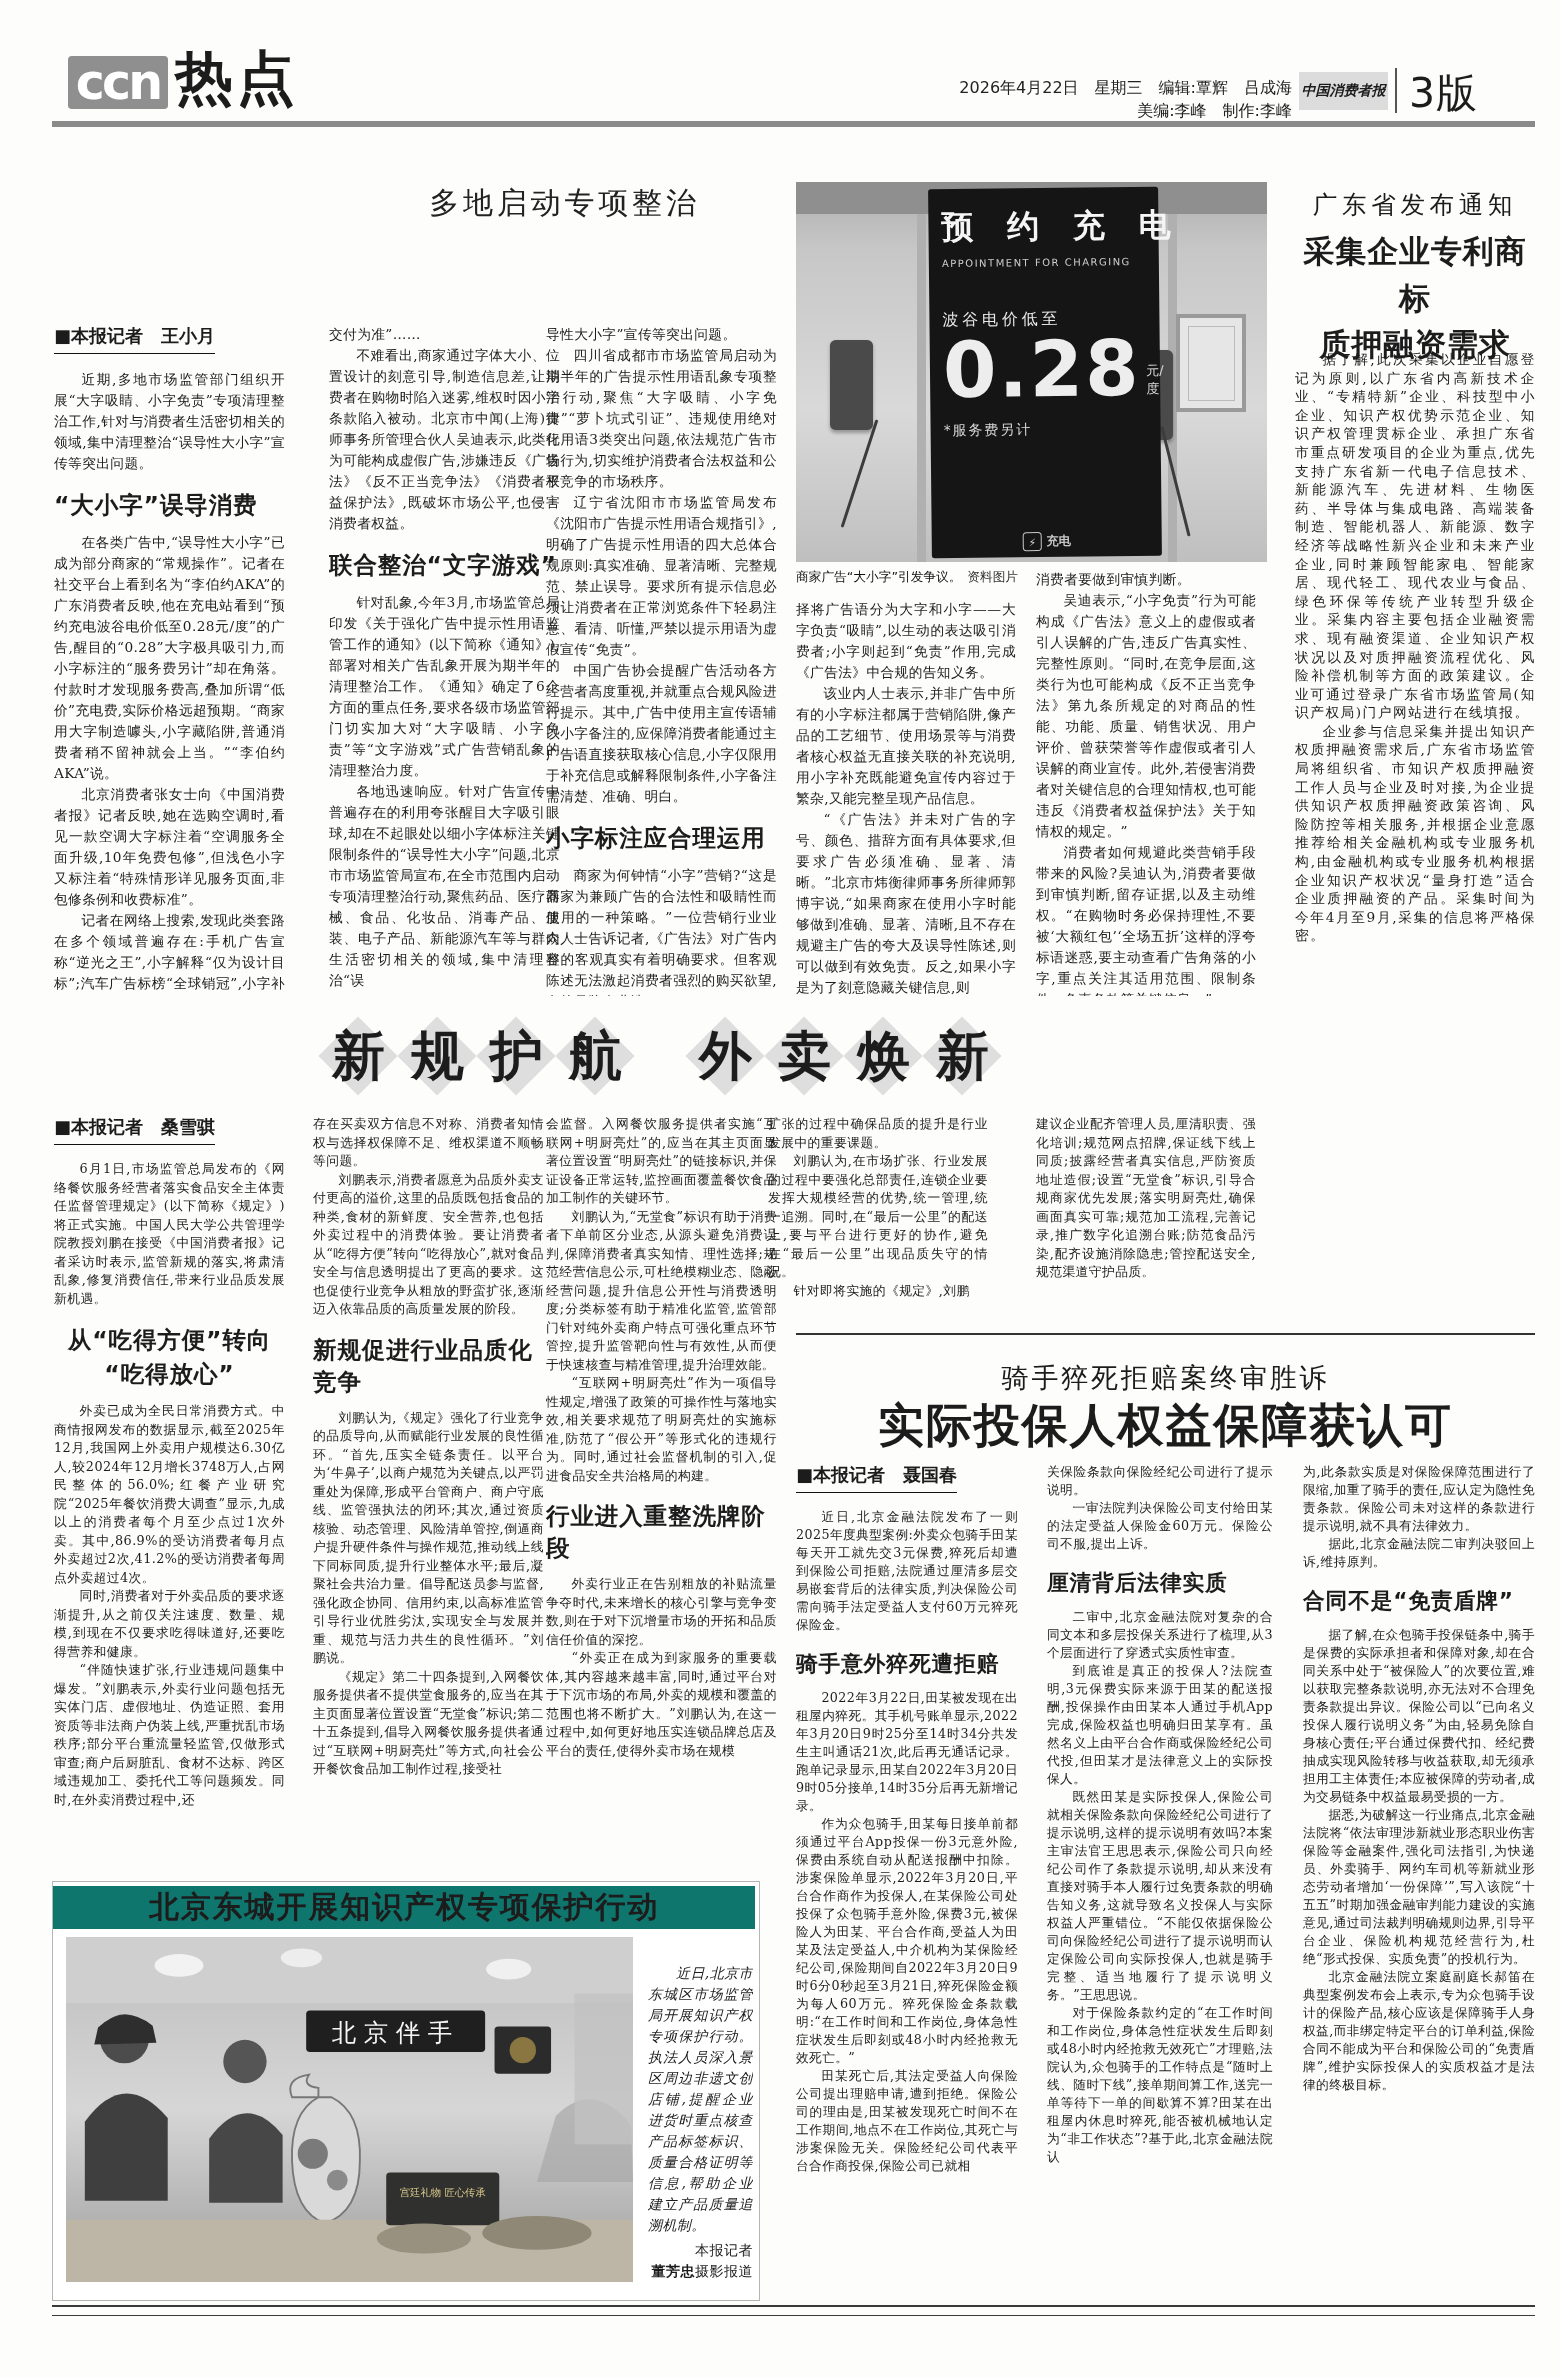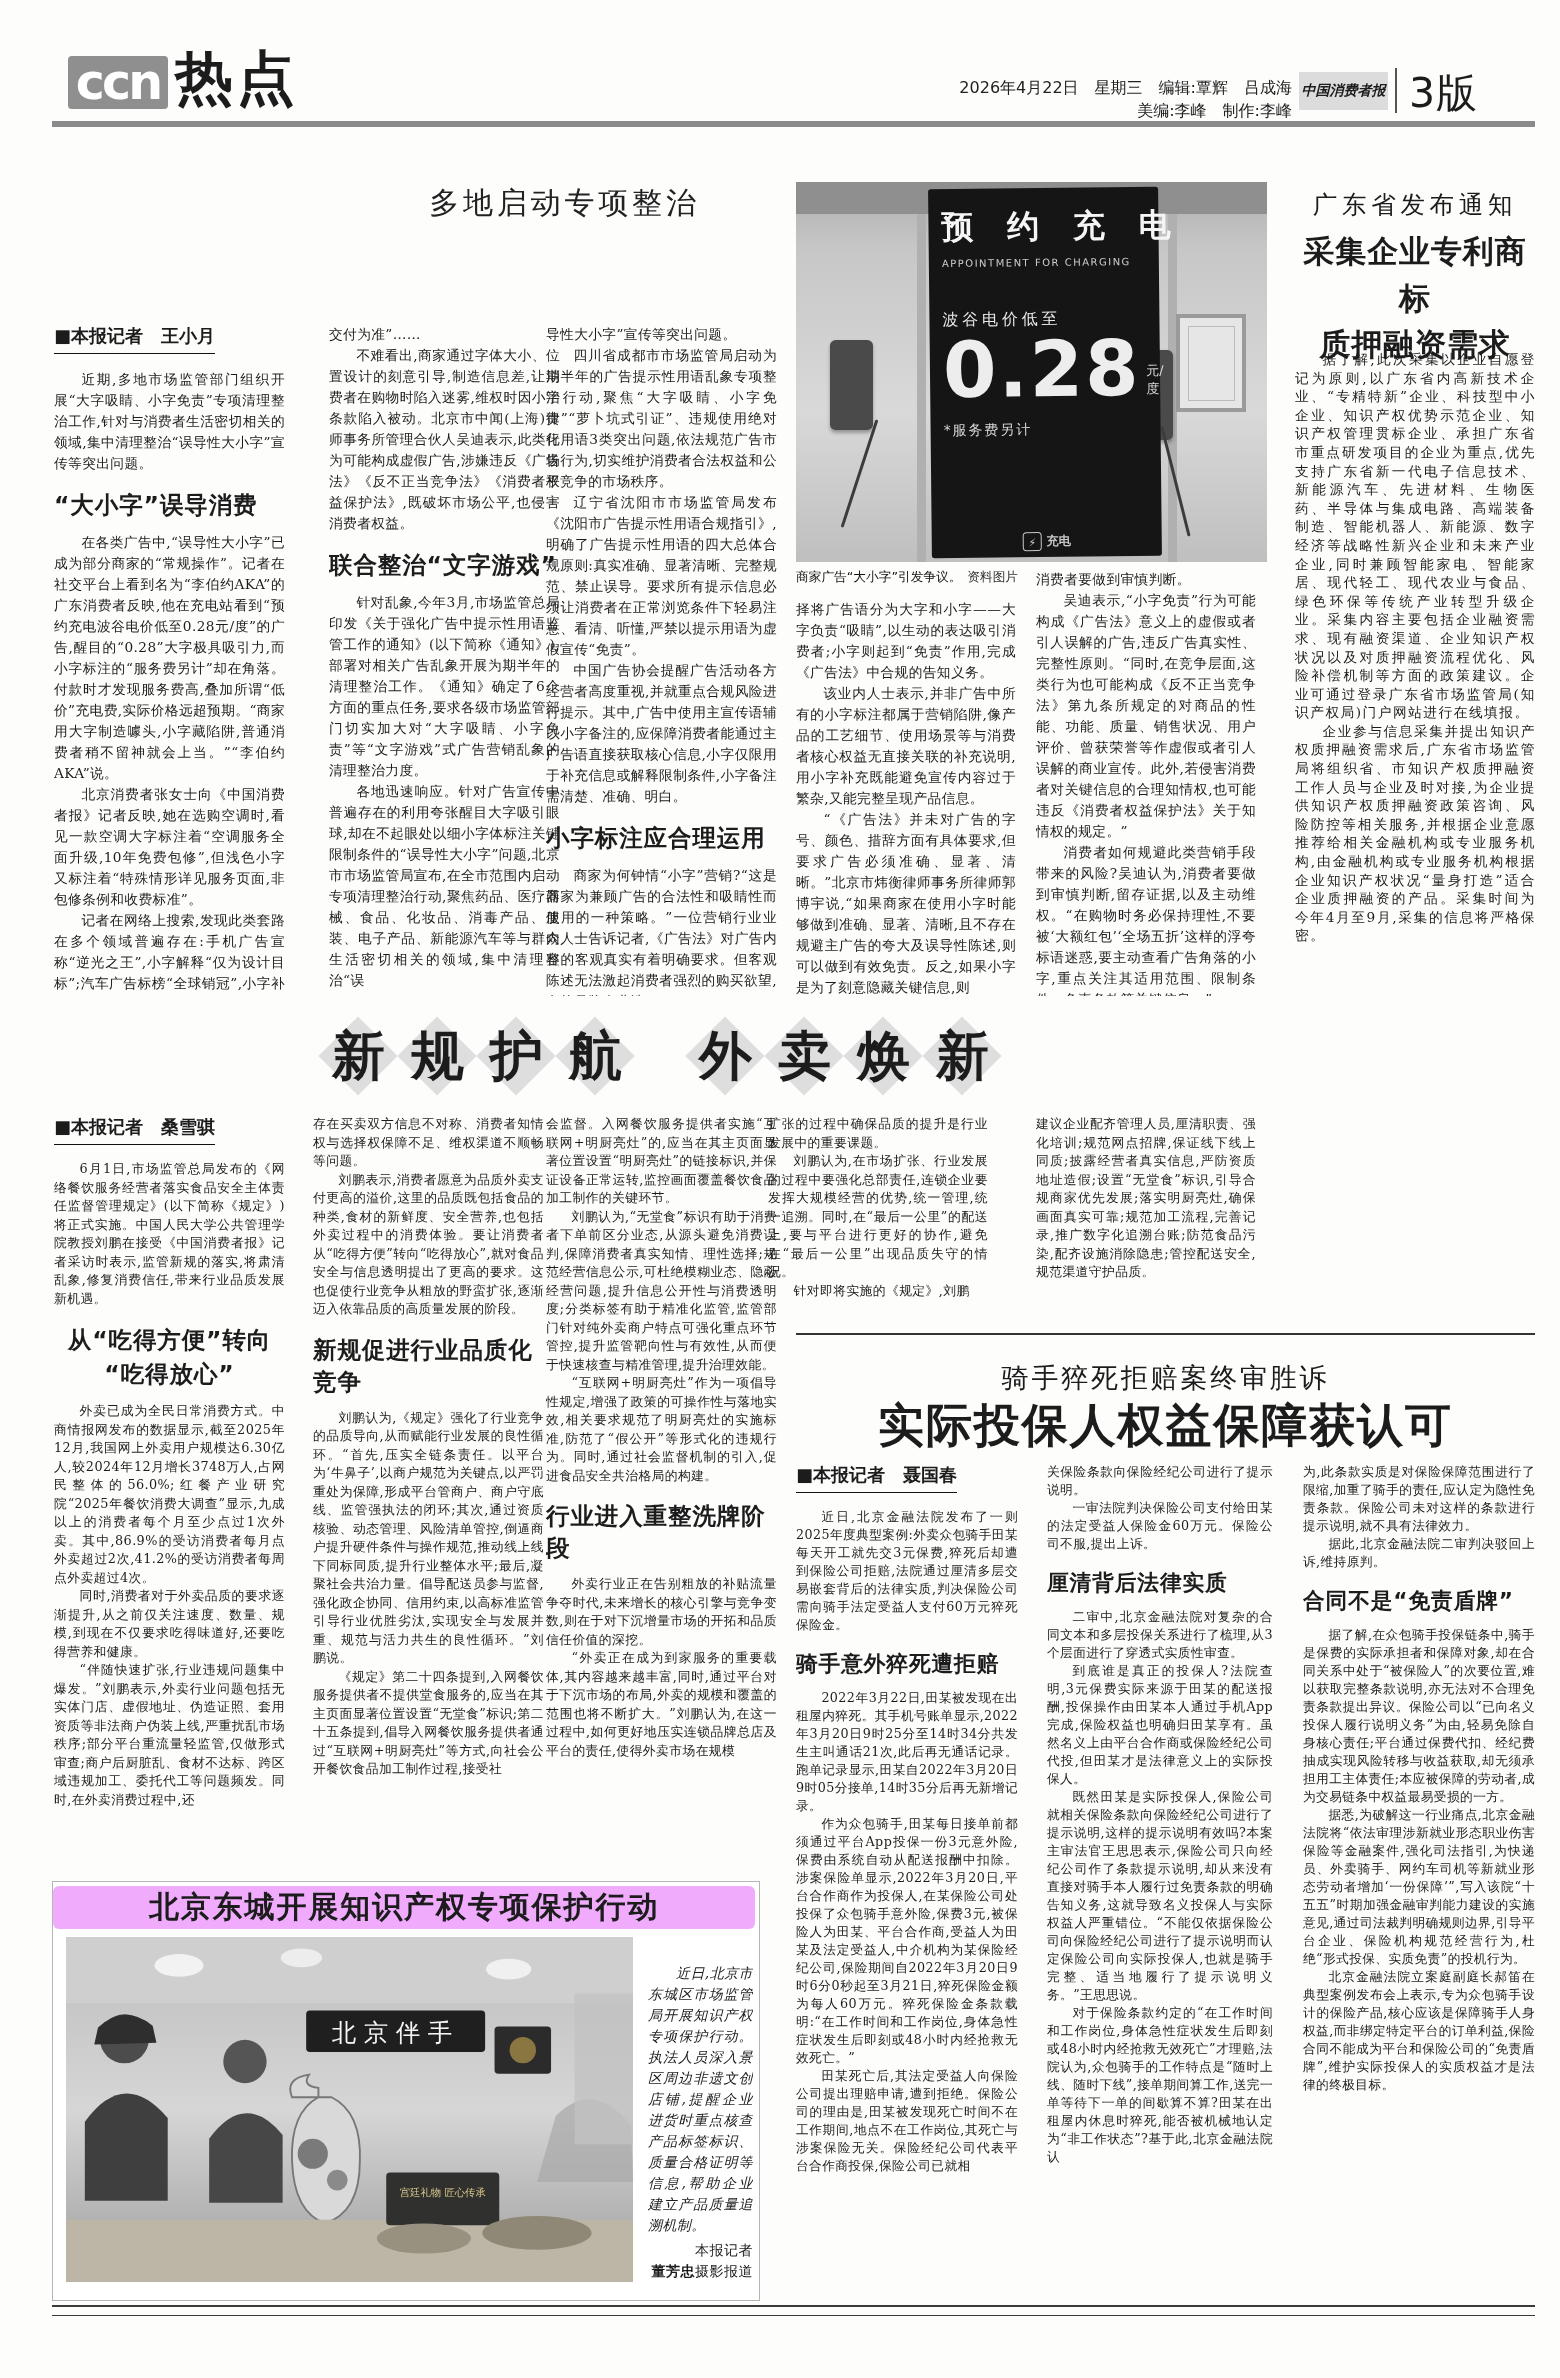--- a/index.html
+++ b/index.html
@@ -87,23 +87,23 @@
   .rule-qs{position:absolute;left:796px;top:1333px;width:739px;height:1.9px;background:#333;}
   .kicker3{position:absolute;left:796px;top:1360px;width:739px;text-align:center;
            font:27px "DejaVu Sans",sans-serif;letter-spacing:2.8px;}
   .headline3{position:absolute;left:796px;top:1395px;width:739px;text-align:center;
              font:bold 46px "DejaVu Serif",serif;letter-spacing:1.9px;}
   .a3col .subhead{font-size:21.7px;}
 
   
   .box4{position:absolute;left:52px;top:1881px;width:708px;height:420px;border:0.9px solid #b5b5b5;
         box-sizing:border-box;background:#fff;}
-  .box4-title{position:absolute;left:0;top:3.8px;right:3.8px;height:43px;background:#f0abfc;
+  .box4-title{position:absolute;left:0;top:3.8px;right:3.8px;height:43px;background:#0f766e;
               display:flex;align-items:center;justify-content:center;
-              font:bold 30px "DejaVu Sans",sans-serif;letter-spacing:1.9px;border-radius:6px;}
+              font:bold 30px "DejaVu Sans",sans-serif;letter-spacing:1.9px;}
   .photo2{position:absolute;left:13px;top:55px;width:567px;height:345px;overflow:hidden;background:#cfcfcf;}
   .caption2{position:absolute;left:595px;top:81px;width:105px;height:328px;overflow:hidden;
             font:italic 14px "DejaVu Serif",serif;line-height:21px;text-align:justify;letter-spacing:0.5px;}
   .caption2 .para{text-indent:2em;font-style:italic;}
   .caption2 .credit-line{text-align:right;margin-top:3.8px;font-style:normal;}
   .caption2 .credit-line b{font-family:"DejaVu Sans",sans-serif;}
 
   
   .bottom-rule{position:absolute;left:52px;top:2305px;width:1483px;height:11.3px;
                border-top:2.8px solid #3a3a3a;border-bottom:0.9px solid #3a3a3a;box-sizing:border-box;}

